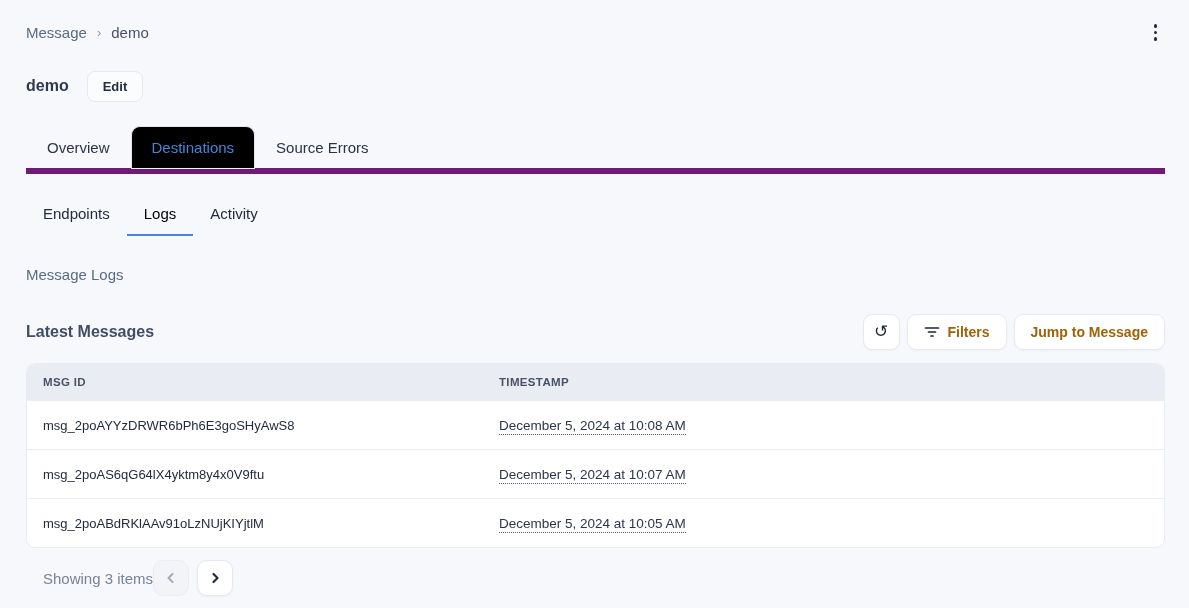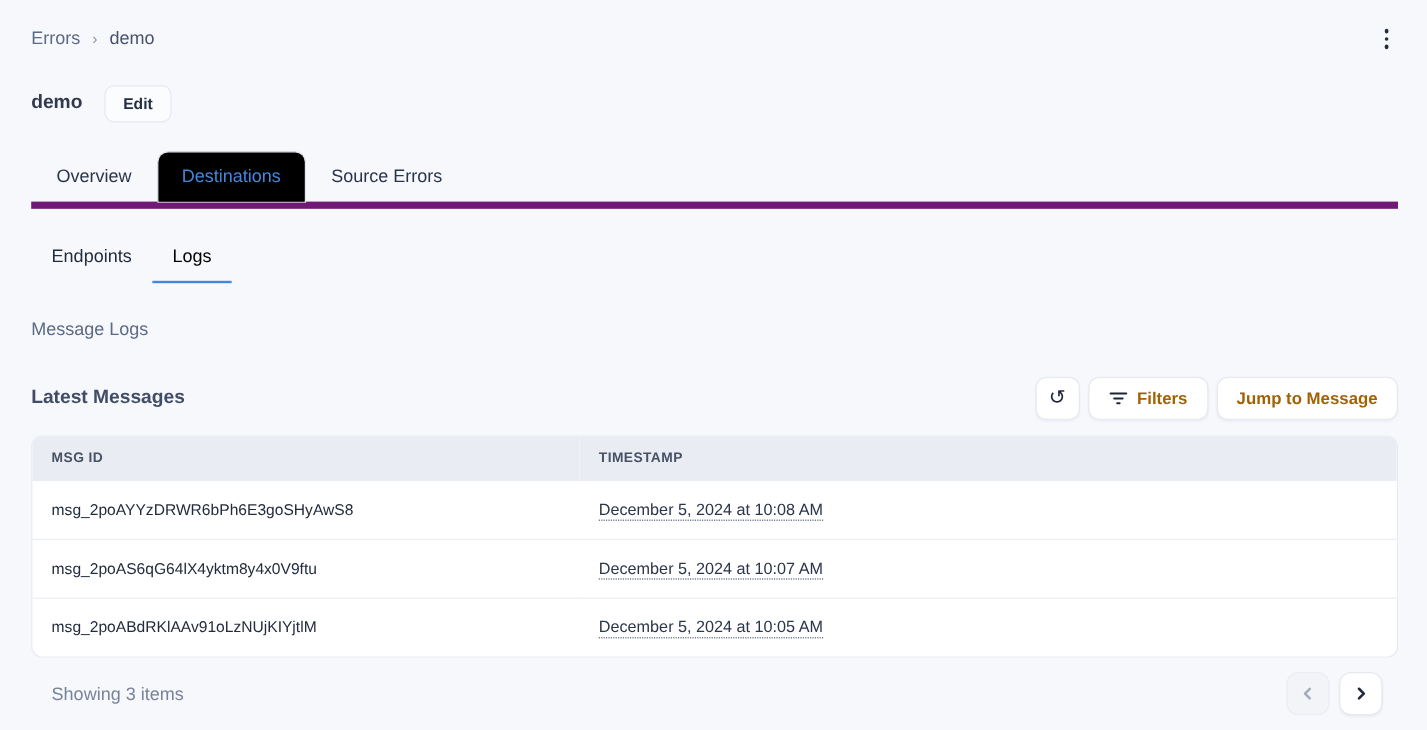--- a/index.html
+++ b/index.html
@@ -87,21 +87,21 @@
   .msg-id {
     font-family: Liberation Sans, sans-serif;
     font-size: 13px; color: #232c3d;
   }
   .timestamp {
     font-size: 13.5px; color: #2b354b; cursor: default;
     border-bottom: 1px dotted #55617a; padding-bottom: 1px;
   }
 
   
-  .table-footer { display: flex; align-items: center; justify-content: space-between; margin-top: 12px; }
+  .table-footer { display: flex; align-items: center; margin-top: 12px; }
   .items-summary { font-size: 15px; color: #77839a; padding-left: 17px; }
   .pager { display: flex; gap: 8px; padding-right: 13px; }
   .pager-btn {
     width: 36px; height: 36px; border-radius: 10px;
     display: flex; align-items: center; justify-content: center;
   }
   .pager-btn.disabled { background: #f2f4f8; border: 1px solid #eaedf3; cursor: default; }
   .pager-btn.enabled {
     background: #ffffff; border: 1px solid #e5e9ef;
     box-shadow: 0 1px 2px rgba(16,24,40,.05); cursor: pointer;
@@ -109,21 +109,21 @@
   .pager-btn.disabled svg { stroke: #a3abbb; }
   .pager-btn.enabled svg { stroke: #222b3c; }
 </style>
 </head>
 <body>
 
 <div class="page">
 
   <div class="crumb-row">
     <div class="breadcrumb">
-      <span class="crumb-link">Errors</span>
+      <span class="crumb-link">Message</span>
       <span class="crumb-sep">›</span>
       <span class="crumb-current">demo</span>
     </div>
     <div class="kebab-btn">
       <i></i>
         <i></i>
         <i></i>
     </div>
   </div>
 
@@ -134,20 +134,21 @@
 
   <div class="tabs">
     <div class="tab">Overview</div>
     <div class="tab active">Destinations</div>
     <div class="tab">Source Errors</div>
   </div>
 
   <div class="subtabs">
     <div class="subtab">Endpoints</div>
     <div class="subtab active">Logs</div>
+    <div class="subtab">Activity</div>
   </div>
 
   <div class="section-label">Message Logs</div>
 
   <div class="list-header">
     <span class="list-title">Latest Messages</span>
     <div class="actions">
       <button class="icon-btn">
         <span>↺</span>
       </button>

